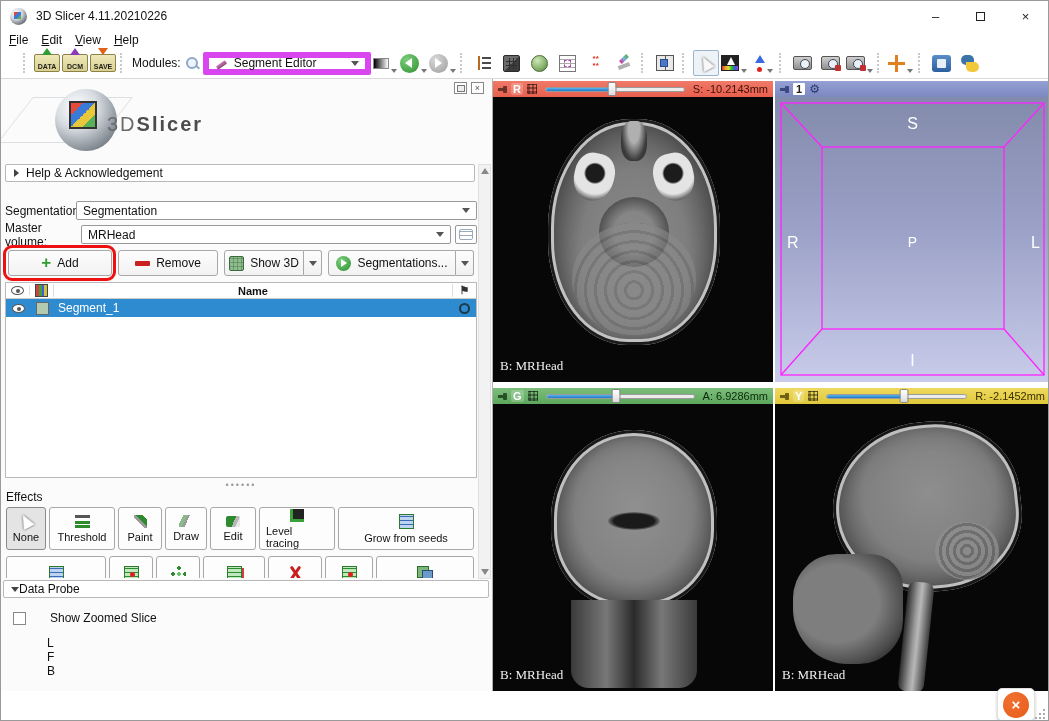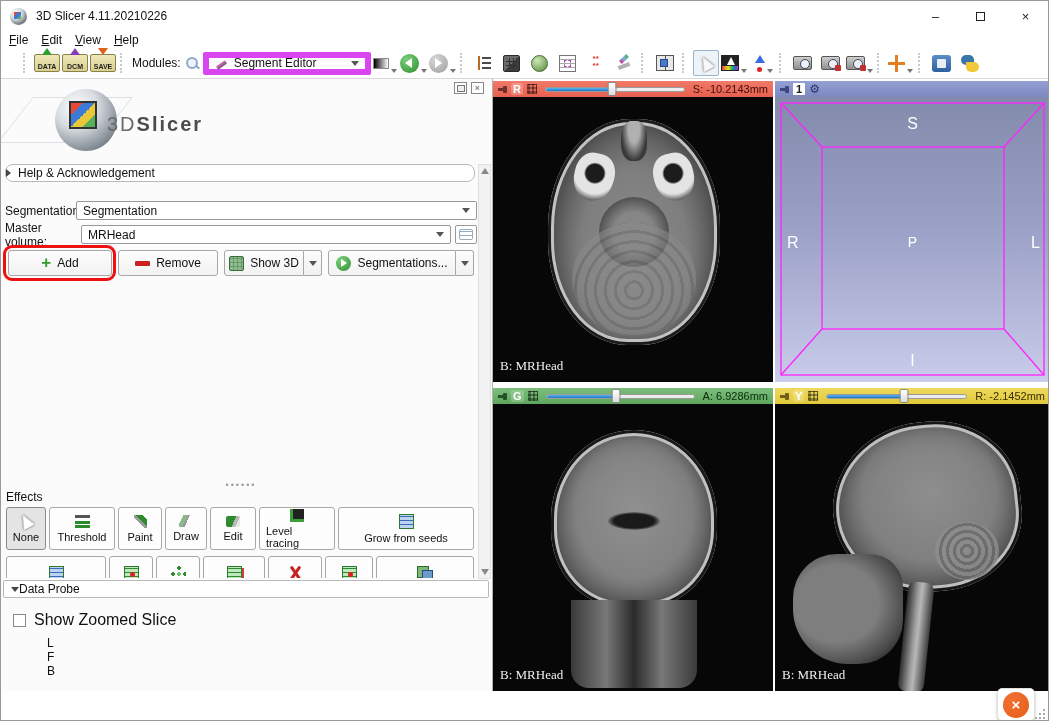--- a/index.html
+++ b/index.html
@@ -101,22 +101,22 @@
   .dock-btn.undock::after{ content:""; position:absolute; left:2px; top:2px; width:6px; height:5px; border:1px solid #777; background:#eee; }
   .dock-btn.close { font-size:9px; color:#555; text-align:center; line-height:10px; }
   .logo { position:absolute; left:14px; top:8px; width:260px; height:76px; }
   .logo-sphere { position:absolute; left:40px; top:2px; width:62px; height:62px; border-radius:50%;
     background:radial-gradient(circle at 35% 30%, #ffffff 0%, #d8dde2 35%, #8b939b 70%, #4a5055 100%); }
   .logo-sphere::before{ content:""; position:absolute; left:14px; top:12px; width:24px; height:24px;
     background:linear-gradient(135deg,#e84a3a 0 25%,#3a7ad8 25% 50%,#e8c83a 50% 75%,#58b058 75% 100%); border:2px solid #333; }
   .logo-plane { position:absolute; left:0px; top:10px; width:100px; height:46px; border:1px solid #cfd4d8; transform:skewX(-38deg); opacity:.7; }
   .logo-text { position:absolute; left:92px; top:26px; font-size:20px; letter-spacing:2px; color:#6a6a6a; }
   .logo-text b { color:#4c4c4c; }
-  .collapse-bar { position:absolute; left:4px; width:470px; height:18px; border:1px solid #b9b9b9; border-radius:8px; background:#fff;
-    display:flex; align-items:center; font-size:12px; color:#111; gap:7px; padding-left:0; }
+  .collapse-bar { position:absolute; left:4px; width:470px; height:18px; border:1px solid #b9b9b9; border-radius:2px; background:#fff;
+    display:flex; align-items:center; font-size:12px; color:#111; gap:7px; padding-left:8px; }
   .tri-r { width:0;height:0;border-top:4px solid transparent;border-bottom:4px solid transparent;border-left:5px solid #444; }
   .tri-d { width:0;height:0;border-left:4px solid transparent;border-right:4px solid transparent;border-top:5px solid #444; }
   .pscroll { position:absolute; left:477px; top:85px; width:13px; height:415px; background:#f2f2f2; border:1px solid #e0e0e0; }
   .ps-up { position:absolute; left:2px; top:3px; width:0;height:0;border-left:4px solid transparent;border-right:4px solid transparent;border-bottom:6px solid #888;}
   .ps-dn { position:absolute; left:2px; bottom:3px; width:0;height:0;border-left:4px solid transparent;border-right:4px solid transparent;border-top:6px solid #888;}
   .form-row { position:absolute; left:4px; width:472px; height:19px; display:flex; align-items:center; }
   .form-label { font-size:12px; color:#111; }
   .form-combo { height:19px; border:1px solid #999; border-radius:2px; background:#fff; display:flex; align-items:center; padding:0 6px; flex:1; }
   .sm-btn { width:22px; height:19px; border:1px solid #999; border-radius:2px; background:#fff; margin-left:4px; position:relative; }
   .sm-btn::after{ content:""; position:absolute; inset:3px; background:
@@ -173,21 +173,21 @@
     radial-gradient(circle 2px at 14px 8px,#2d8a2d 90%,transparent), radial-gradient(circle 2px at 8px 14px,#2d8a2d 90%,transparent),
     radial-gradient(circle 2px at 8px 8px,#68c068 90%,transparent); }
   .grid-red-dot { position:relative; }
   .grid-red-dot::after{ content:""; position:absolute; left:5px; top:5px; width:5px; height:5px; background:#e02020; border-radius:50%; }
   .overlap-sq { width:16px; height:15px; position:relative; }
   .overlap-sq::before{ content:""; position:absolute; left:0; top:0; width:10px; height:10px; background:#7ab87a; border:1px solid #2d6a2d; }
   .overlap-sq::after{ content:""; position:absolute; right:0; bottom:0; width:9px; height:9px; background:#6a9ac8; border:1px solid #2d4a7a; }
 
   .probe-bar { position:absolute; left:2px; top:501px; width:486px; height:18px; border:1px solid #b9b9b9; border-radius:2px; background:#fff;
     display:flex; align-items:center; padding-left:7px; font-size:12px; color:#111; }
-  .chk-row { position:absolute; left:12px; top:532px; display:flex; align-items:center; gap:8px; font-size:16px; color:#111; }
+  .chk-row { position:absolute; left:12px; top:532px; display:flex; align-items:center; gap:24px; font-size:12px; color:#111; }
   .checkbox { width:13px; height:13px; border:1px solid #888; background:#fff; }
   .probe-letters { position:absolute; left:46px; top:557px; font-size:12px; color:#111; line-height:14px; }
 
   
   .views { position:absolute; left:492px; top:80px; width:557px; height:610px; background:#fff; }
   .vhead { position:absolute; height:16px; display:flex; align-items:center; gap:4px; padding:0 5px; font-size:11px; }
   .vhead .pin { width:9px; height:9px; position:relative; opacity:.75; }
   .vhead .pin::before{ content:""; position:absolute; left:0; top:3px; width:6px; height:3px; background:#40201a; }
   .vhead .pin::after{ content:""; position:absolute; left:5px; top:1px; width:4px; height:7px; background:#40201a; border-radius:1px; }
   .vletter { font-weight:bold; color:#fff; padding:0 2px; background:rgba(255,255,255,.22); border-radius:2px; }
@@ -450,20 +450,44 @@
           <span class="go-circle"></span>
           <span>Segmentations...</span>
         </div>
         <div class="dd-part">
             <span class="arrow-down"></span>
           </div>
       </div>
     </div>
     <div class="add-highlight"></div>
 
+    <div class="seg-table">
+      <div class="seg-thead">
+        <span class="th-eye">
+            <span class="eye"></span>
+          </span>
+        <span class="th-color">
+            <span class="color-grid-ico"></span>
+          </span>
+        <span class="th-name">Name</span>
+        <span class="th-flag">⚑</span>
+      </div>
+      <div class="seg-row">
+        <span class="cell-eye">
+            <span class="eye"></span>
+          </span>
+        <span class="cell-color">
+            <span class="swatch" style="background:#b2c9b2;"></span>
+          </span>
+        <span class="cell-name">Segment_1</span>
+        <span class="cell-status">
+            <span class="status-circle"></span>
+          </span>
+      </div>
+    </div>
 
     <div class="splitter">••••••</div>
     <div class="effects-label">Effects</div>
 
     <div class="fx-row1">
       <div class="fx-btn pressed" style="width:40px;">
         <span class="cursor-ico" style="border-bottom-color:#fff;"></span>
         <span>None</span>
       </div>
       <div class="fx-btn" style="width:66px;">

